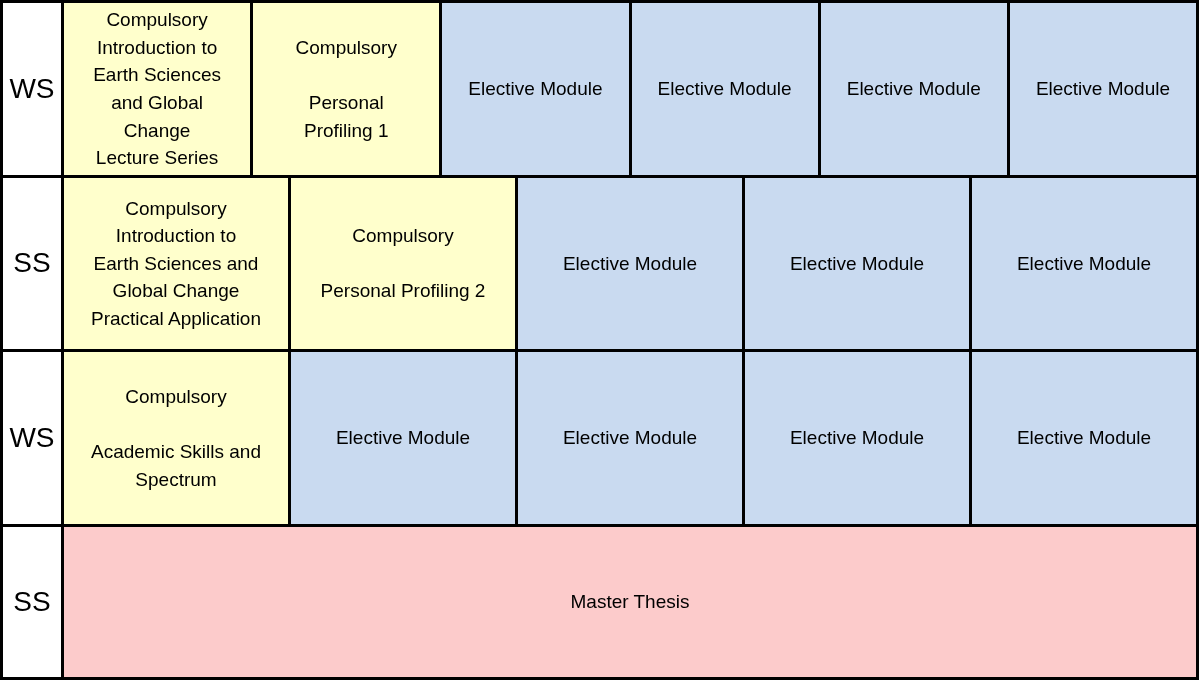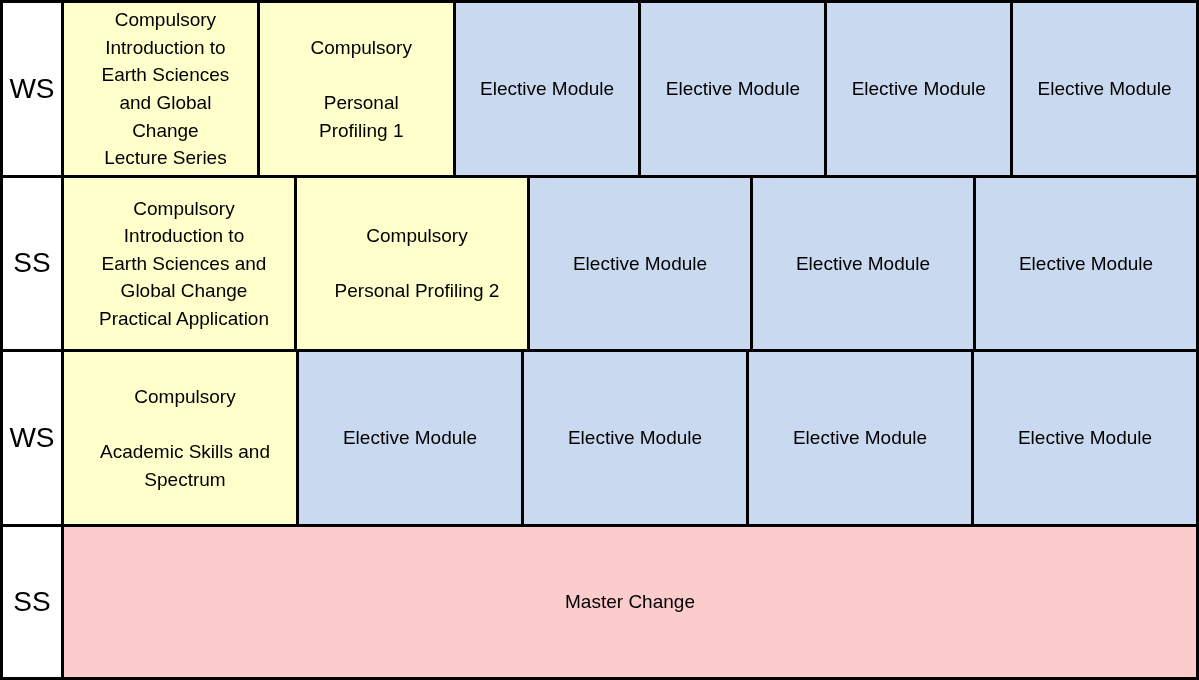--- a/index.html
+++ b/index.html
@@ -40,21 +40,21 @@
     overflow: hidden;
   }
   .cell.semester {
     flex: 0 0 58px;
     background: var(--semester_cell, #ffffff);
     font-size: 28px;
   }
   .cell.module {
     flex: 1 1 0;
   }
-  .cell.compulsory { background: var(--compulsory, #FFFFCC); padding-left: 12px; }
+  .cell.compulsory { background: var(--compulsory, #FFFFCC); }
   .cell.elective   { background: var(--elective, #C9DAF0); }
   .cell.thesis     { background: var(--thesis, #FCCBCB); }
 </style>
 </head>
 <body>
 
 <div class="curriculum-table">
 
   <div class="row row-1">
     <div class="cell semester">WS</div>
@@ -96,16 +96,16 @@
 Academic Skills and
 Spectrum</div>
     <div class="cell module elective">Elective Module</div>
     <div class="cell module elective">Elective Module</div>
     <div class="cell module elective">Elective Module</div>
     <div class="cell module elective">Elective Module</div>
   </div>
 
   <div class="row row-4">
     <div class="cell semester">SS</div>
-    <div class="cell module thesis">Master Change</div>
+    <div class="cell module thesis">Master Thesis</div>
   </div>
 
 </div>
 
 </body></html>

